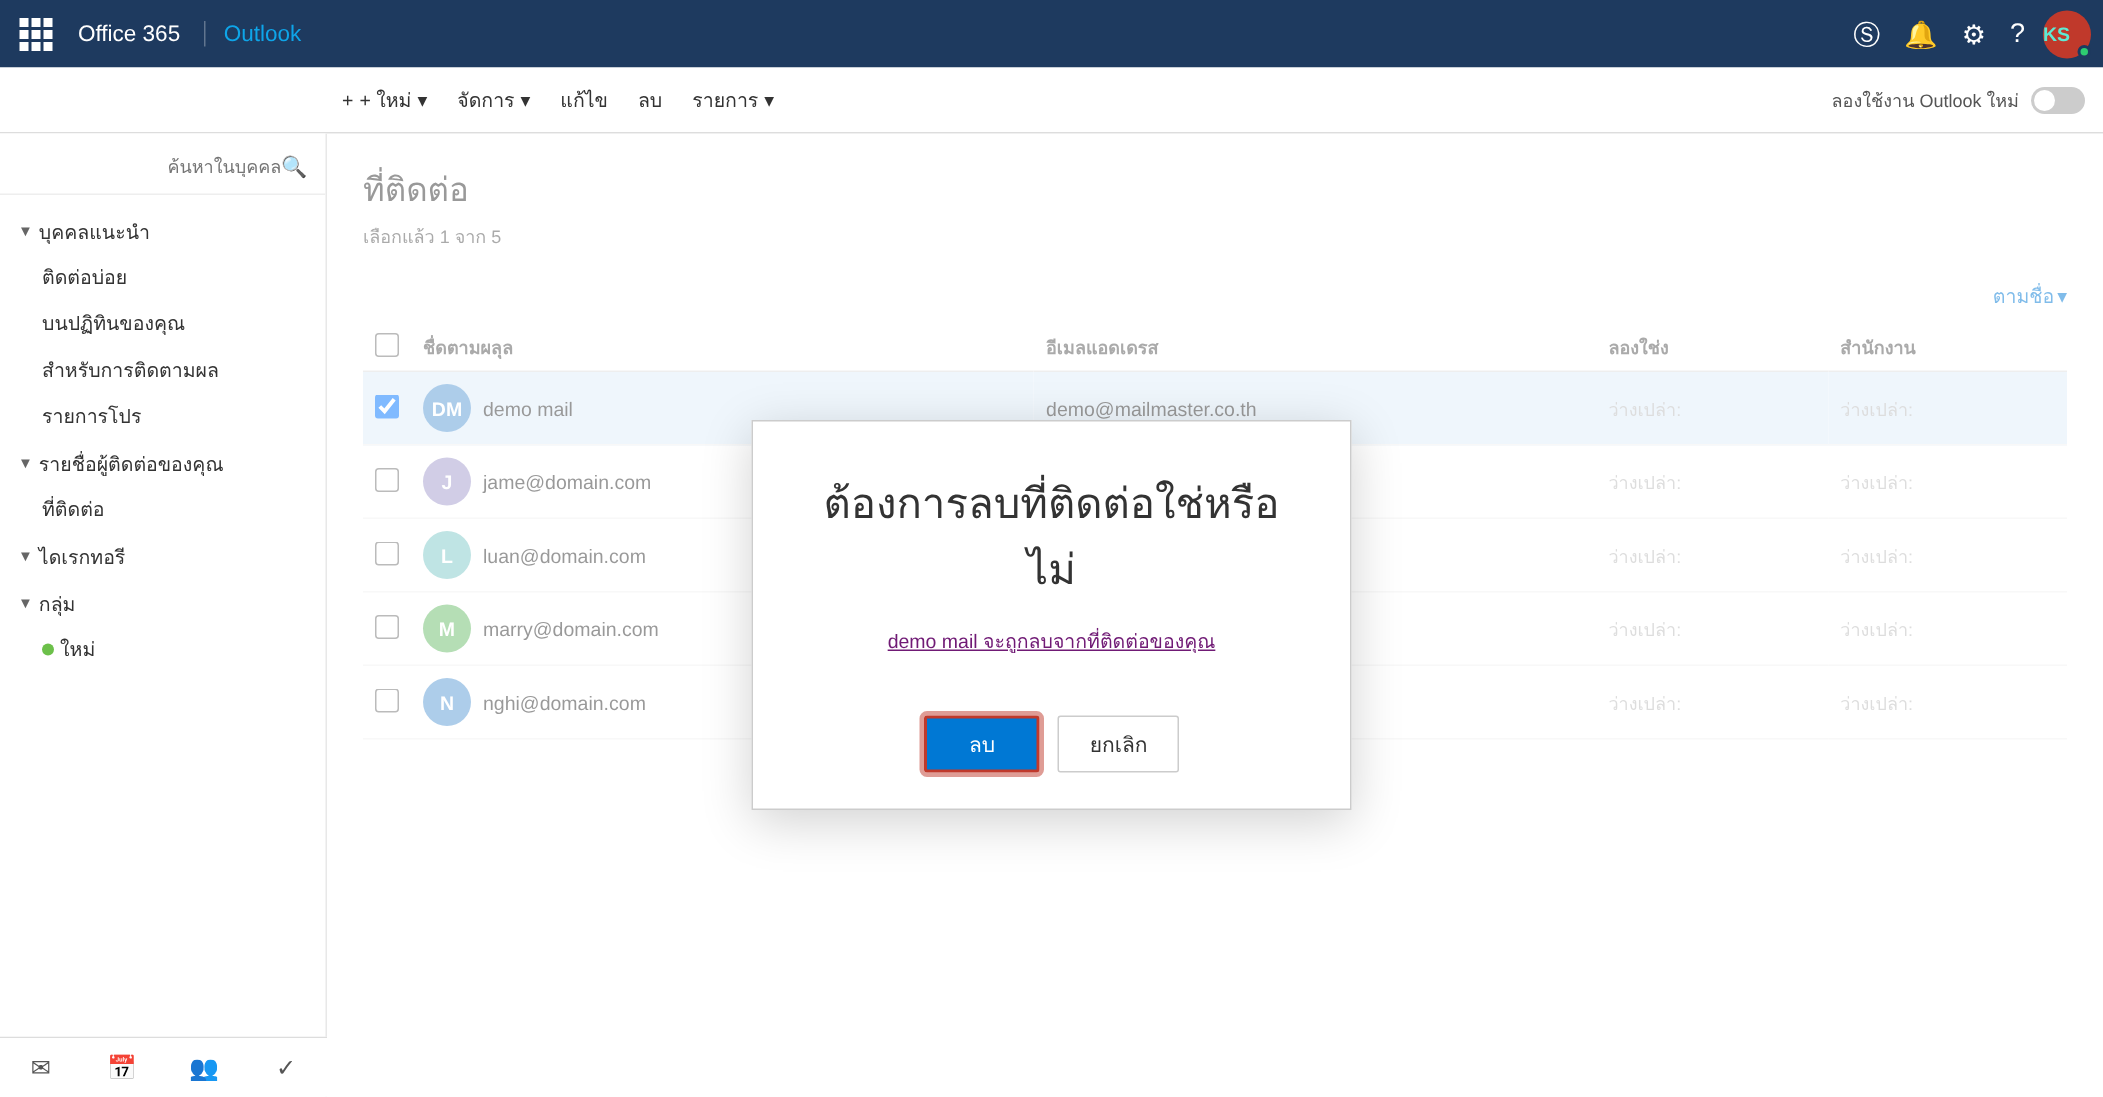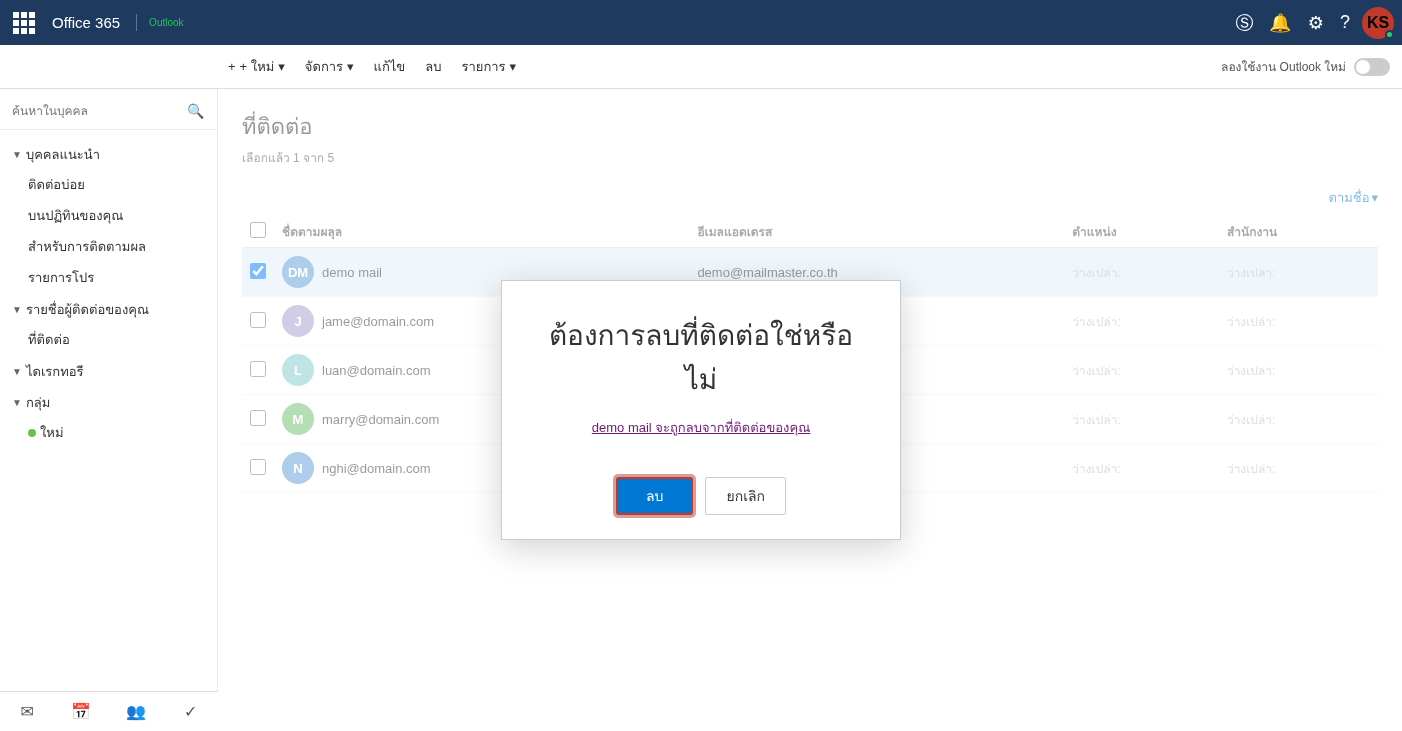--- a/index.html
+++ b/index.html
@@ -22,29 +22,29 @@
     .waffle-grid {
       display: grid; grid-template-columns: repeat(3,6px); grid-gap: 2px;
     }
     .waffle-dot { width: 6px; height: 6px; background: #fff; }
     .topbar-app-name {
       font-size: 15px; font-weight: 400; color: #fff;
       padding: 0 16px 0 4px;
       border-right: 1px solid rgba(255,255,255,0.3);
       margin-right: 12px;
     }
-    .topbar-module { font-size: 10px; color: #22c55e; font-weight: 300; }
+    .topbar-module { font-size: 15px; color: #0ea5e9; font-weight: 300; }
     .topbar-spacer { flex: 1; }
     .topbar-icons { display: flex; align-items: center; gap: 16px; margin-right: 12px; }
     .topbar-icon { color: #fff; font-size: 18px; cursor: pointer; }
     .topbar-avatar {
       width: 32px; height: 32px; border-radius: 50%;
-      background: #c0392b; color: #000000;
-      display: flex; align-items: center; justify-content: center;
-      font-size: 16px; font-weight: 600; cursor: pointer;
+      background: #c0392b; color: #5eead4;
+      display: flex; align-items: center; justify-content: flex-start;
+      font-size: 13px; font-weight: 600; cursor: pointer;
       position: relative;
     }
     .avatar-dot {
       position: absolute; bottom: 0; right: 0;
       width: 9px; height: 9px; background: #2ecc71; border-radius: 50%;
       border: 2px solid #1e3a5f;
     }
 
     
     .toolbar {
@@ -88,20 +88,21 @@
       display: flex; flex-direction: column;
     }
     .search-row {
       display: flex; align-items: center;
       padding: 6px 12px 10px 12px;
       border-bottom: 1px solid #eee; margin-bottom: 8px;
     }
     .search-input {
       flex: 1; border: none; outline: none; font-size: 12px; color: #555;
       background: transparent;
+      text-align: right;
     }
     .search-icon { color: #0078d4; cursor: pointer; font-size: 14px; }
 
     .sidebar-section-header {
       display: flex; align-items: center; padding: 6px 12px 4px 12px;
       color: #333; font-size: 13px; cursor: pointer; gap: 4px;
     }
     .sidebar-section-header .chevron { font-size: 10px; color: #666; }
     .sidebar-item {
       padding: 5px 12px 5px 28px; cursor: pointer;
@@ -318,21 +319,21 @@
           <th class="col-check">
             <input type="checkbox" class="checkbox" style="">
           </th>
           <th>
             <span>ชื่ดตามผลุล</span>
           </th>
           <th>
             <span>อีเมลแอดเดรส</span>
           </th>
           <th>
-            <span>ตำแหน่ง</span>
+            <span>ลองใช่ง</span>
           </th>
           <th>
             <span>สำนักงาน</span>
           </th>
         </tr>
       </thead>
       <tbody id="contacts-body">
 
       <tr class="selected">
     <td style="text-align:center">

